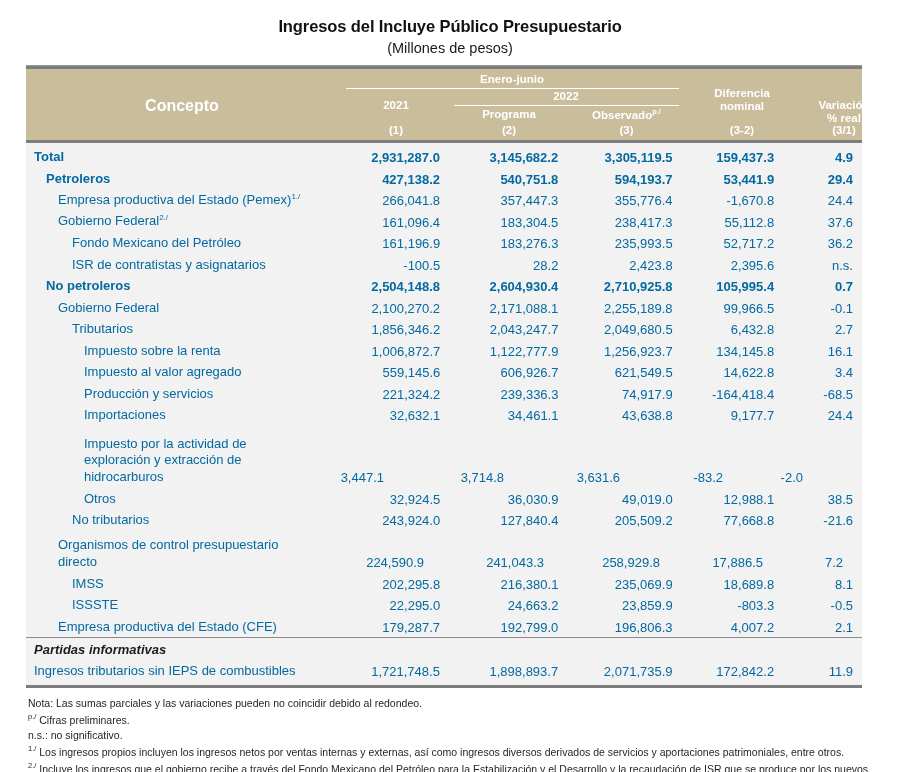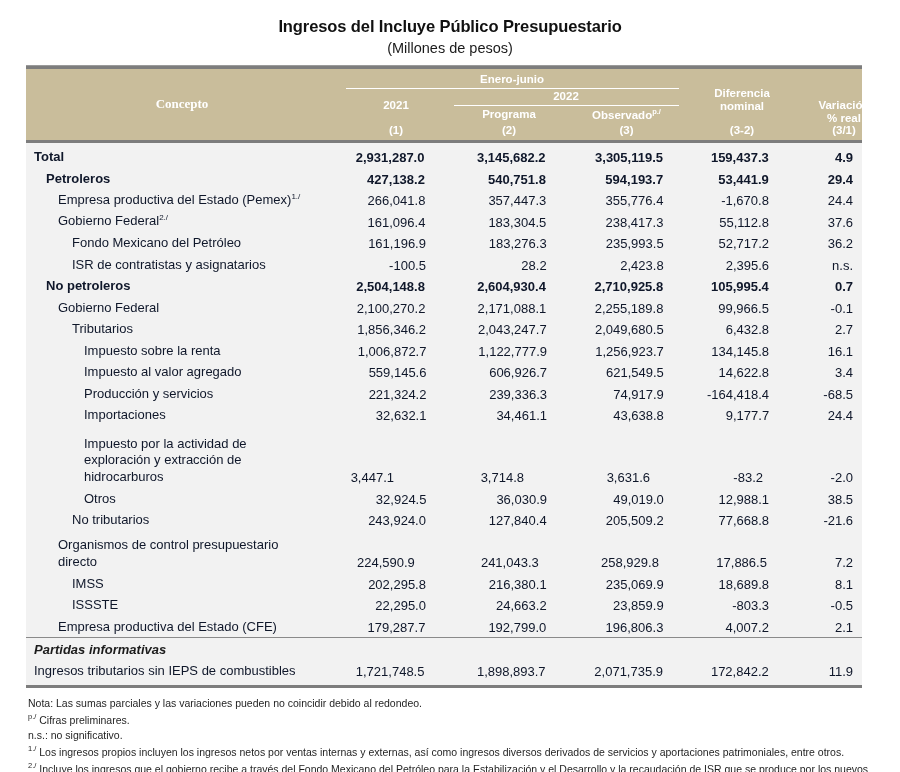--- a/index.html
+++ b/index.html
@@ -72,22 +72,21 @@
   }
   .thead .cell {
     position: absolute;
     text-align: center;
     line-height: 1.15;
   }
   .hdr-concepto {
     left: 0;
     top: 28px;
     width: 312px;
-    font-size: 13px;
-    font-family: Liberation Serif, serif;
+    font-size: 16px;
   }
   .hdr-enero-junio {
     left: 312px;
     top: 4px;
     width: 348px;
     font-size: 11.5px;
   }
   .hdr-enero-line {
     position: absolute;
     left: 320px;
@@ -149,22 +148,21 @@
   
   .tbody {
     background: #f2f2f2;
     padding: 3px 0 4px 0;
   }
   .row {
     display: flex;
     align-items: flex-end;
     min-height: 21.5px;
     font-size: 13px;
-    color: #0f172a;
-    gap: 10px;
+    color: #0369a1;
   }
   .row.tall {
     align-items: flex-end;
   }
   .c-label {
     width: 312px;
     box-sizing: border-box;
     padding-left: 8px;
     line-height: 1.26;
     padding-bottom: 2px;

